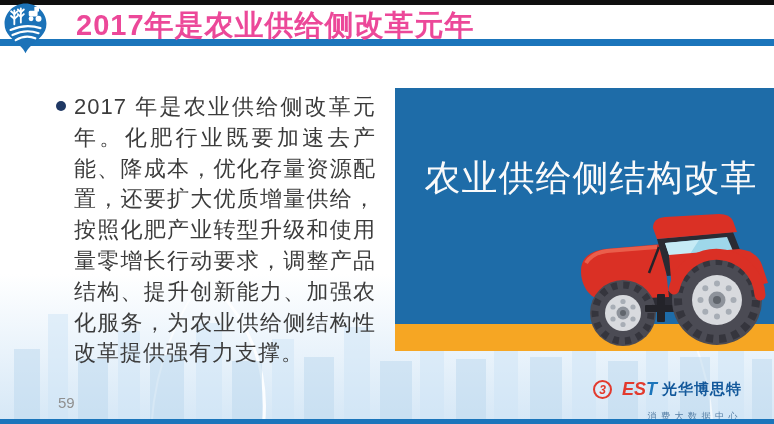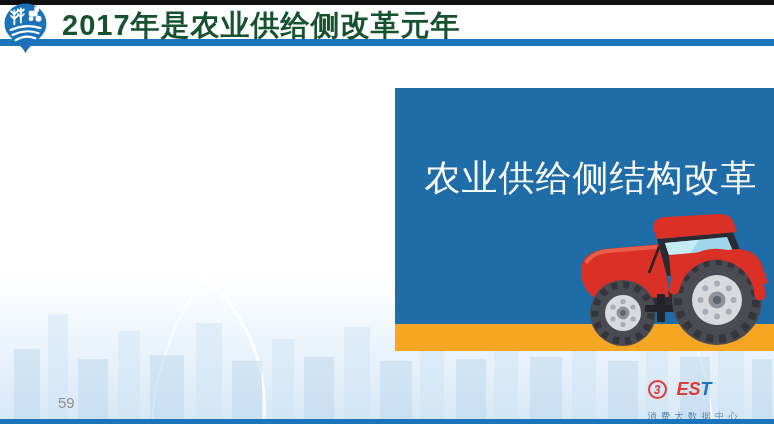--- a/index.html
+++ b/index.html
@@ -13,21 +13,21 @@
   .arc1{left:-70px;bottom:-150px;width:330px;height:330px;border:3px solid rgba(255,255,255,.9);}
   .arc2{left:150px;bottom:-300px;width:560px;height:560px;border:2px solid rgba(255,255,255,.65);}
   .skyline{position:absolute;left:0;right:0;bottom:5px;height:120px;z-index:0;}
   .bld{position:absolute;bottom:0;}
   .b1{background:rgba(188,215,238,.50);}
   .b2{background:rgba(206,228,245,.50);}
 
   
   .top-strip{position:absolute;left:0;top:0;width:774px;height:5px;background:#0f0f0f;z-index:3;}
   .blue-rule{position:absolute;left:0;top:39px;width:774px;height:7px;background:#1b75bb;z-index:2;}
-  .slide-title{position:absolute;left:62px;top:6px;font-size:29px;font-weight:bold;color:#14532d;
+  .slide-title{position:absolute;left:76px;top:6px;font-size:29px;font-weight:bold;color:#ec4899;
     letter-spacing:1px;white-space:nowrap;z-index:3;}
   .logo-pin{position:absolute;left:3px;top:2px;width:45px;height:54px;z-index:4;}
 
   
   .para-wrap{position:absolute;left:56px;top:92px;width:320px;z-index:1;}
   .bullet{position:absolute;left:0;top:9px;width:10px;height:10px;border-radius:50%;
     background:#1f3864;font-size:0;line-height:0;overflow:hidden;color:transparent;}
   .para{margin:0 0 0 18px;font-size:22px;line-height:30.8px;color:#3c3c3c;
     text-align:justify;letter-spacing:1px;}
 
@@ -107,20 +107,24 @@
       <circle cx="30" cy="18" r="2.6"></circle>
       <circle cx="38" cy="18" r="3.2"></circle>
     </g>
     <g stroke="#ffffff" stroke-width="2.4" fill="none" stroke-linecap="round">
       <path d="M8 30 Q24 23 40 28"></path>
       <path d="M10 35.5 Q24 28.5 38 33.5"></path>
       <path d="M13.5 41 Q24 34.5 34.5 39"></path>
     </g>
   </svg>
 
+  <div class="para-wrap">
+    <span class="bullet">•</span>
+    <p class="para">2017 年是农业供给侧改革元年。化肥行业既要加速去产能、降成本，优化存量资源配置，还要扩大优质增量供给，按照化肥产业转型升级和使用量零增长行动要求，调整产品结构、提升创新能力、加强农化服务，为农业供给侧结构性改革提供强有力支撑。</p>
+  </div>
 
   <div class="card">
     <div class="card-title">农业供给侧结构改革</div>
     <div class="card-ground"></div>
     <svg class="tractor" viewBox="0 0 200 140">
 
       <rect x="36" y="84" width="116" height="20" fill="#2c2c34"></rect>
 
       <path d="M10 64 C10 50 20 44 34 42 L92 37 L98 90 L32 93 C18 92 10 78 10 64 Z" fill="#da3025"></path>
       <path d="M15 56 C20 48 28 45 36 44 L86 40" stroke="#ee6a55" stroke-width="4" fill="none" opacity="0.8"></path>
@@ -172,19 +176,20 @@
       <path d="M103 82 A43.5 43.5 0 0 1 189 88" fill="none" stroke="#da3025" stroke-width="11" stroke-linecap="round"></path>
     </svg>
   </div>
 
   <div class="page-num">59</div>
   <div class="brand">
     <div class="brand-row">
       <span class="brand-circle">3</span>
       <span class="brand-es">ES</span>
       <span class="brand-t">T</span>
+      <span class="brand-cn">光华博思特</span>
     </div>
     <div class="brand-sub">消费大数据中心</div>
   </div>
 
   <div class="bottom-bar"></div>
 
 </div>
 
 </body></html>

